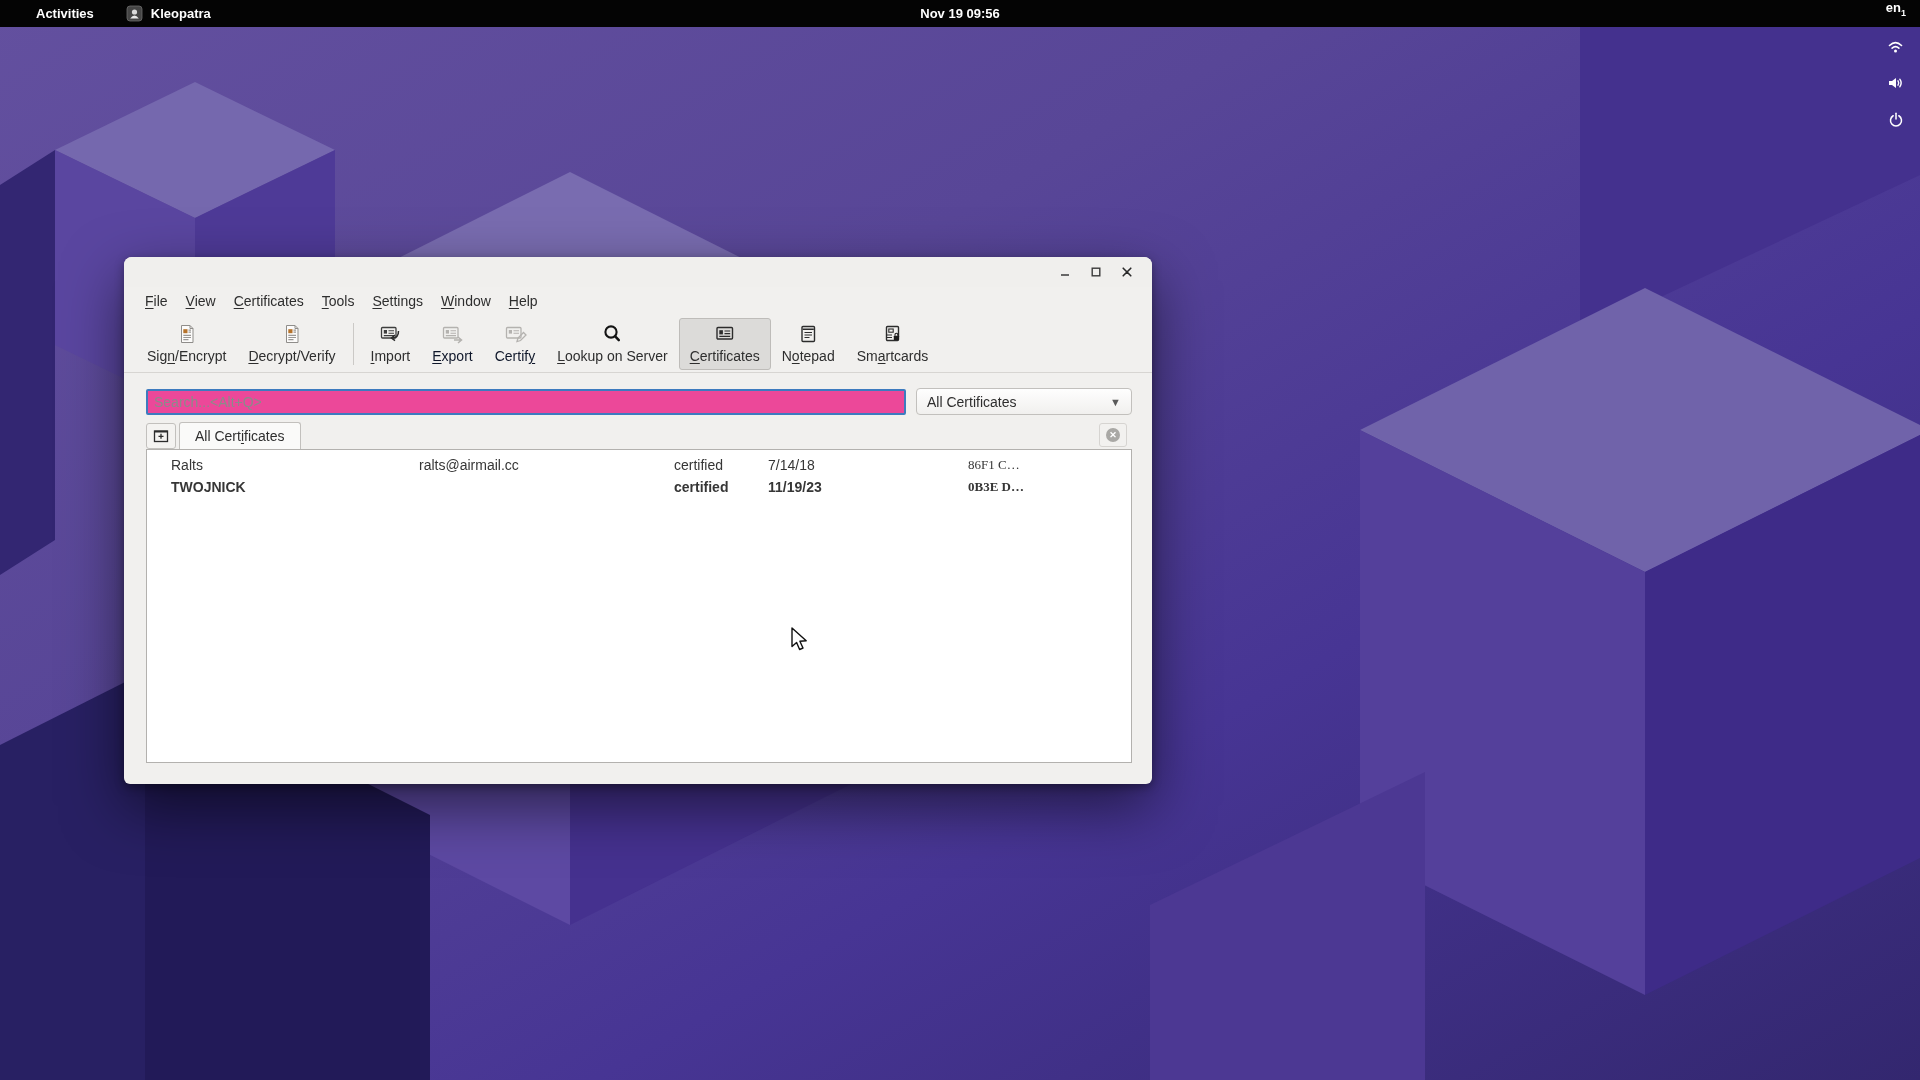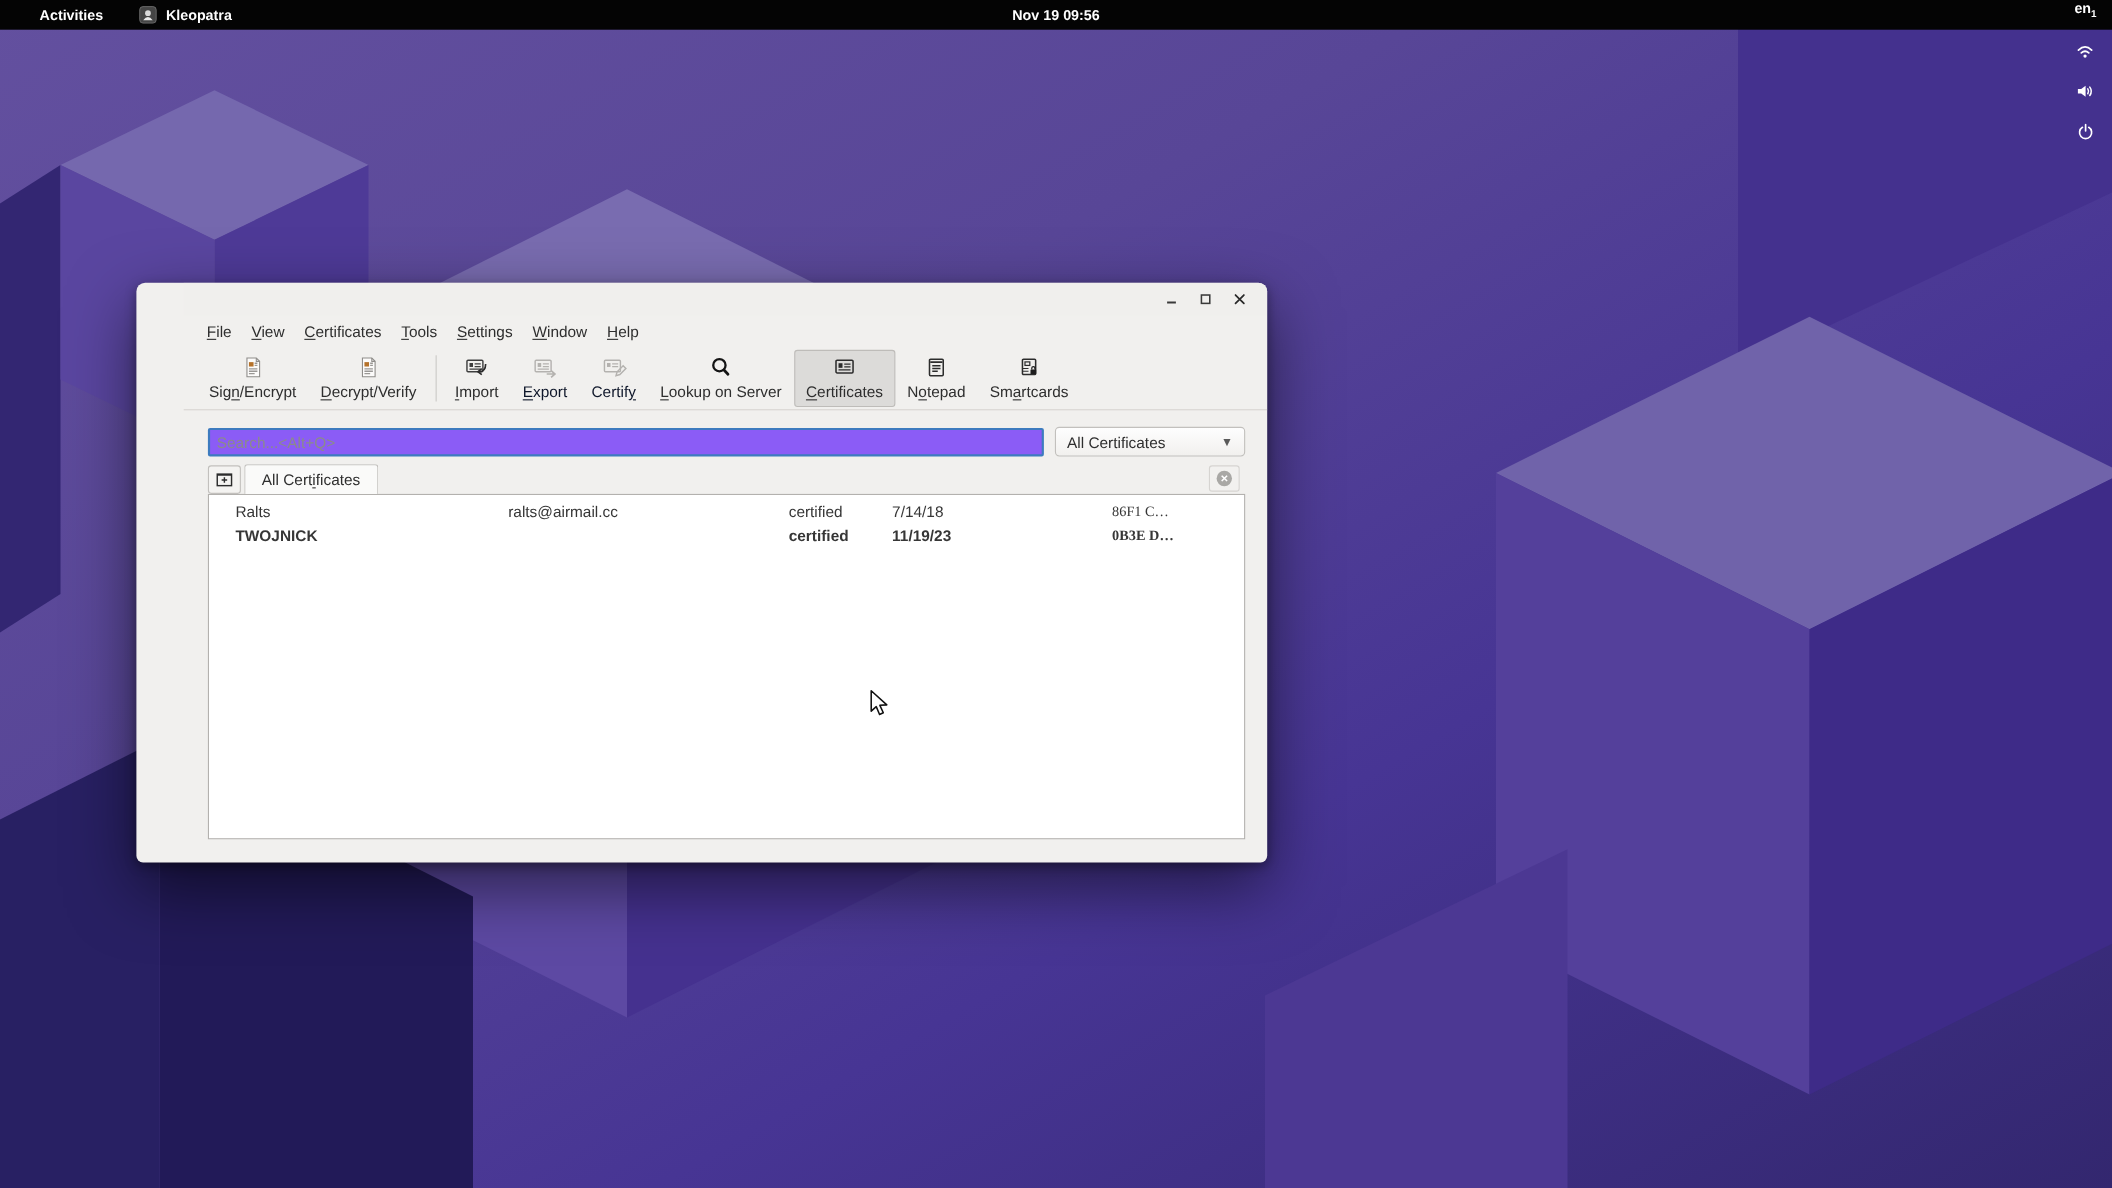--- a/index.html
+++ b/index.html
@@ -23,42 +23,41 @@
   .tb-clock { position:absolute; left:50%; transform:translateX(-50%); top:0; height:27px; display:flex; align-items:center; }
   .tb-right { position:absolute; right:14px; top:0; height:27px; display:flex; align-items:center; gap:22px;flex-direction:column; }
   .tb-kbd { font-weight:700; }
   .tb-kbd sub { font-size:9px; }
   .tb-ico { display:inline-flex; align-items:center; }
   
   .window {
     position:absolute; left:124px; top:257px; width:1028px; height:527px; z-index:10;
     background:#f1f0ee; border-radius:8px 8px 6px 6px; overflow:hidden;
     box-shadow:0 22px 60px rgba(0,0,0,.55), 0 3px 10px rgba(0,0,0,.35);
-    padding-left:43px;
   }
   .titlebar { height:30px; background:#f0efed; display:flex; align-items:center; justify-content:flex-end; padding-right:14px; gap:9px; }
   .winbtn { width:22px; height:22px; display:flex; align-items:center; justify-content:center; border-radius:50%; cursor:default; }
   .menubar { height:28px; display:flex; align-items:flex-end; padding-left:12px; background:#f1f0ee; }
   .menu-item { padding:4px 9px 6px 9px; font-size:14px; color:#2e2e2e; cursor:default; }
   .toolbar { height:58px; display:flex; align-items:center; padding-left:12px; background:#f1f0ee; border-bottom:1px solid #d7d5d2; }
   .tool {
     display:flex; flex-direction:column; align-items:center; justify-content:center;
     padding:3px 10px 4px 10px; gap:2px; font-size:14px; color:#2e2e2e; height:52px; border-radius:3px;
     border:1px solid transparent;
     text-align:right;
   }
   .tool .ticon { height:24px; display:flex; align-items:center; justify-content:center; }
   .tool.disabled { color:#0f172a; }
   .tool.active { background:#dcdbd9; border-color:#bebcb9; }
   .tsep { width:1px; height:42px; background:#cbc9c6; margin:0 6px; }
   
   .content { padding:15px 20px 0 22px; }
   .searchrow { display:flex; align-items:center; }
   .search-input {
-    flex:0 0 760px; height:26px; border:2px solid #3d7bbf; border-radius:2px; background:#8b5cf6;
+    flex:0 0 760px; height:26px; border:2px solid #3d7bbf; border-radius:2px; background:#ec4899;
     font-family:"Liberation Sans",sans-serif; font-size:14px; padding:0 6px; color:#2e2e2e; outline:none;
   }
   .search-input::placeholder { color:#8b8b8b; opacity:1; }
   .combo {
     margin-left:10px; flex:1; height:27px; border:1px solid #c2c0bd; border-radius:4px;
     background:linear-gradient(#fefefe,#f1f0ee); display:flex; align-items:center; padding:0 10px;
     font-size:14px; color:#2e2e2e; position:relative;
   }
   .combo .chev { position:absolute; right:10px; top:50%; transform:translateY(-50%); font-size:11px; color:#5a5a5a; }
   .tabbar { margin-top:7px; height:27px; display:flex; align-items:flex-end; position:relative; }

